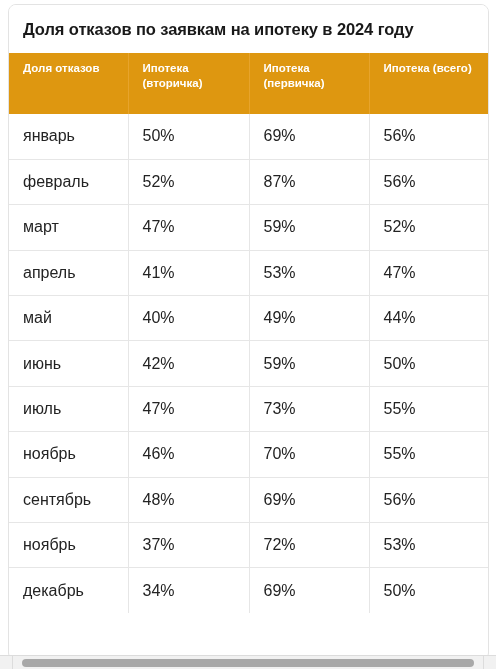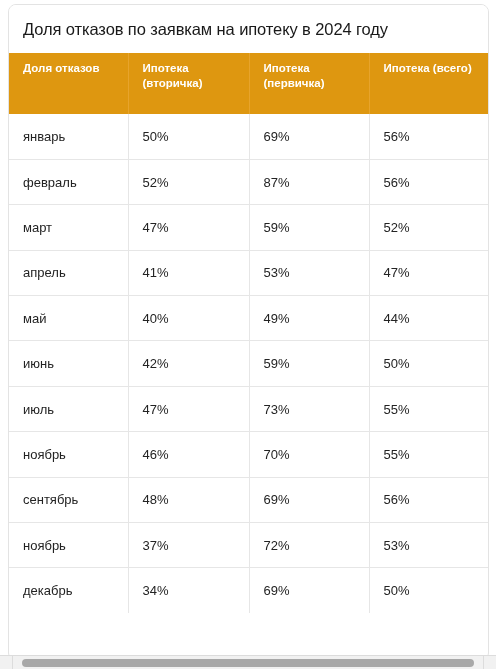--- a/index.html
+++ b/index.html
@@ -35,21 +35,21 @@
   
   .title-bar {
     height: 48px;
     display: flex;
     align-items: center;
     padding: 0 0 0 14px;
     background: #ffffff;
   }
   .title-text {
     font-size: 16.5px;
-    font-weight: normal;
+    font-weight: bold;
     color: #191919;
     letter-spacing: -0.1px;
     white-space: nowrap;
   }
 
   
   .table {
     width: 100%;
     border-collapse: collapse;
     table-layout: fixed;
@@ -70,21 +70,21 @@
     height: 61px;
     padding: 8px 10px 0 14px;
     line-height: 15px;
     border-right: 1px solid #e7a42c;
   }
   thead th:last-child { border-right: none; }
   thead th .hl { display: block; }
 
   tbody td {
     height: 45.4px;
-    font-size: 13px;
+    font-size: 16px;
     color: #232323;
     text-align: left;
     vertical-align: middle;
     padding: 0 10px 0 14px;
     border-bottom: 1px solid #e6e6e6;
     border-right: 1px solid #e6e6e6;
     background: #ffffff;
     white-space: nowrap;
   }
   tbody td:last-child { border-right: none; }

